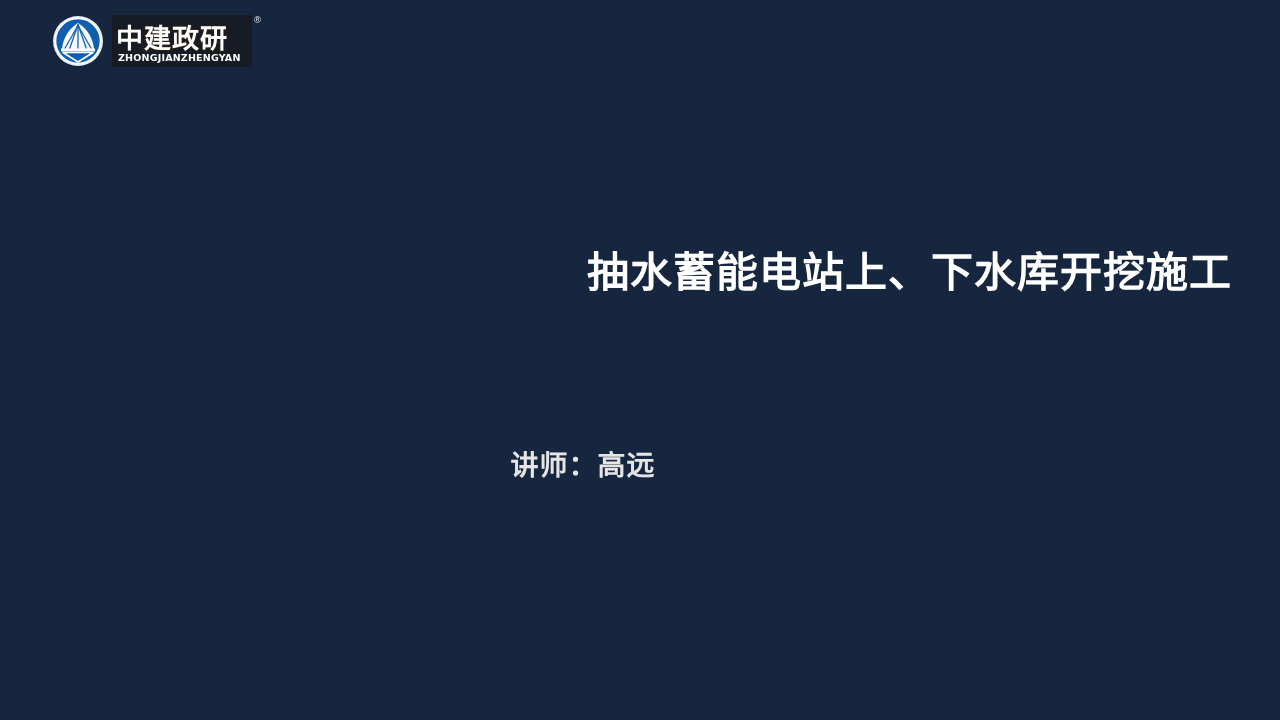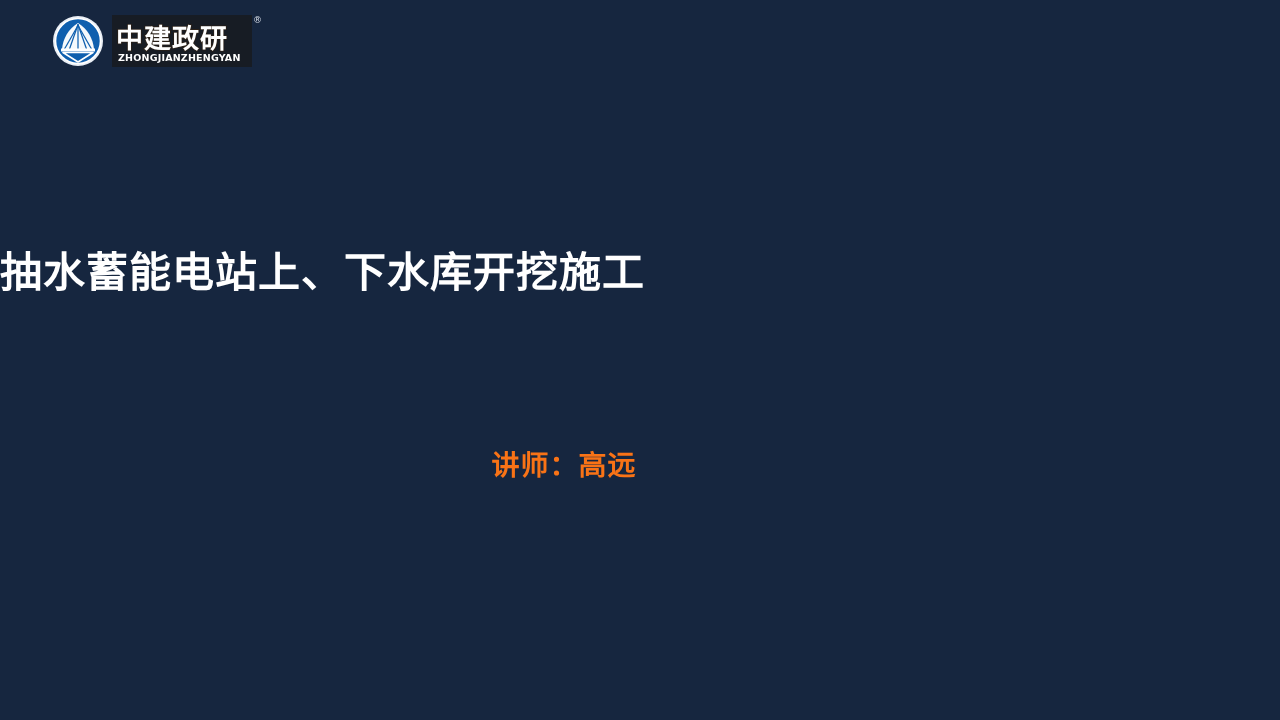--- a/index.html
+++ b/index.html
@@ -64,45 +64,46 @@
     line-height: 1;
     font-family: "DejaVu Sans", sans-serif;
   }
 
   
   .title-block {
     position: absolute;
     left: 0;
     top: 236px;
     width: 1232px;
-    text-align: left;
+    text-align: right;
   }
 
   .title-line {
     display: block;
     color: #ffffff;
     font-size: 42px;
     font-weight: bold;
     line-height: 74px;
     letter-spacing: 1px;
     white-space: nowrap;
   }
 
   .presenter {
     position: absolute;
     left: 0;
     top: 444px;
     width: 1128px;
     text-align: center;
-    color: #f97316;
+    color: #e5e5e5;
     font-size: 28px;
     font-weight: bold;
     line-height: 44px;
     letter-spacing: 1px;
     white-space: nowrap;
+    padding-left: 19px;
   }
 </style>
 </head>
 <body>
 
 <div class="slide">
 
   <div class="logo-lockup">
 
     <span class="logo-emblem">

